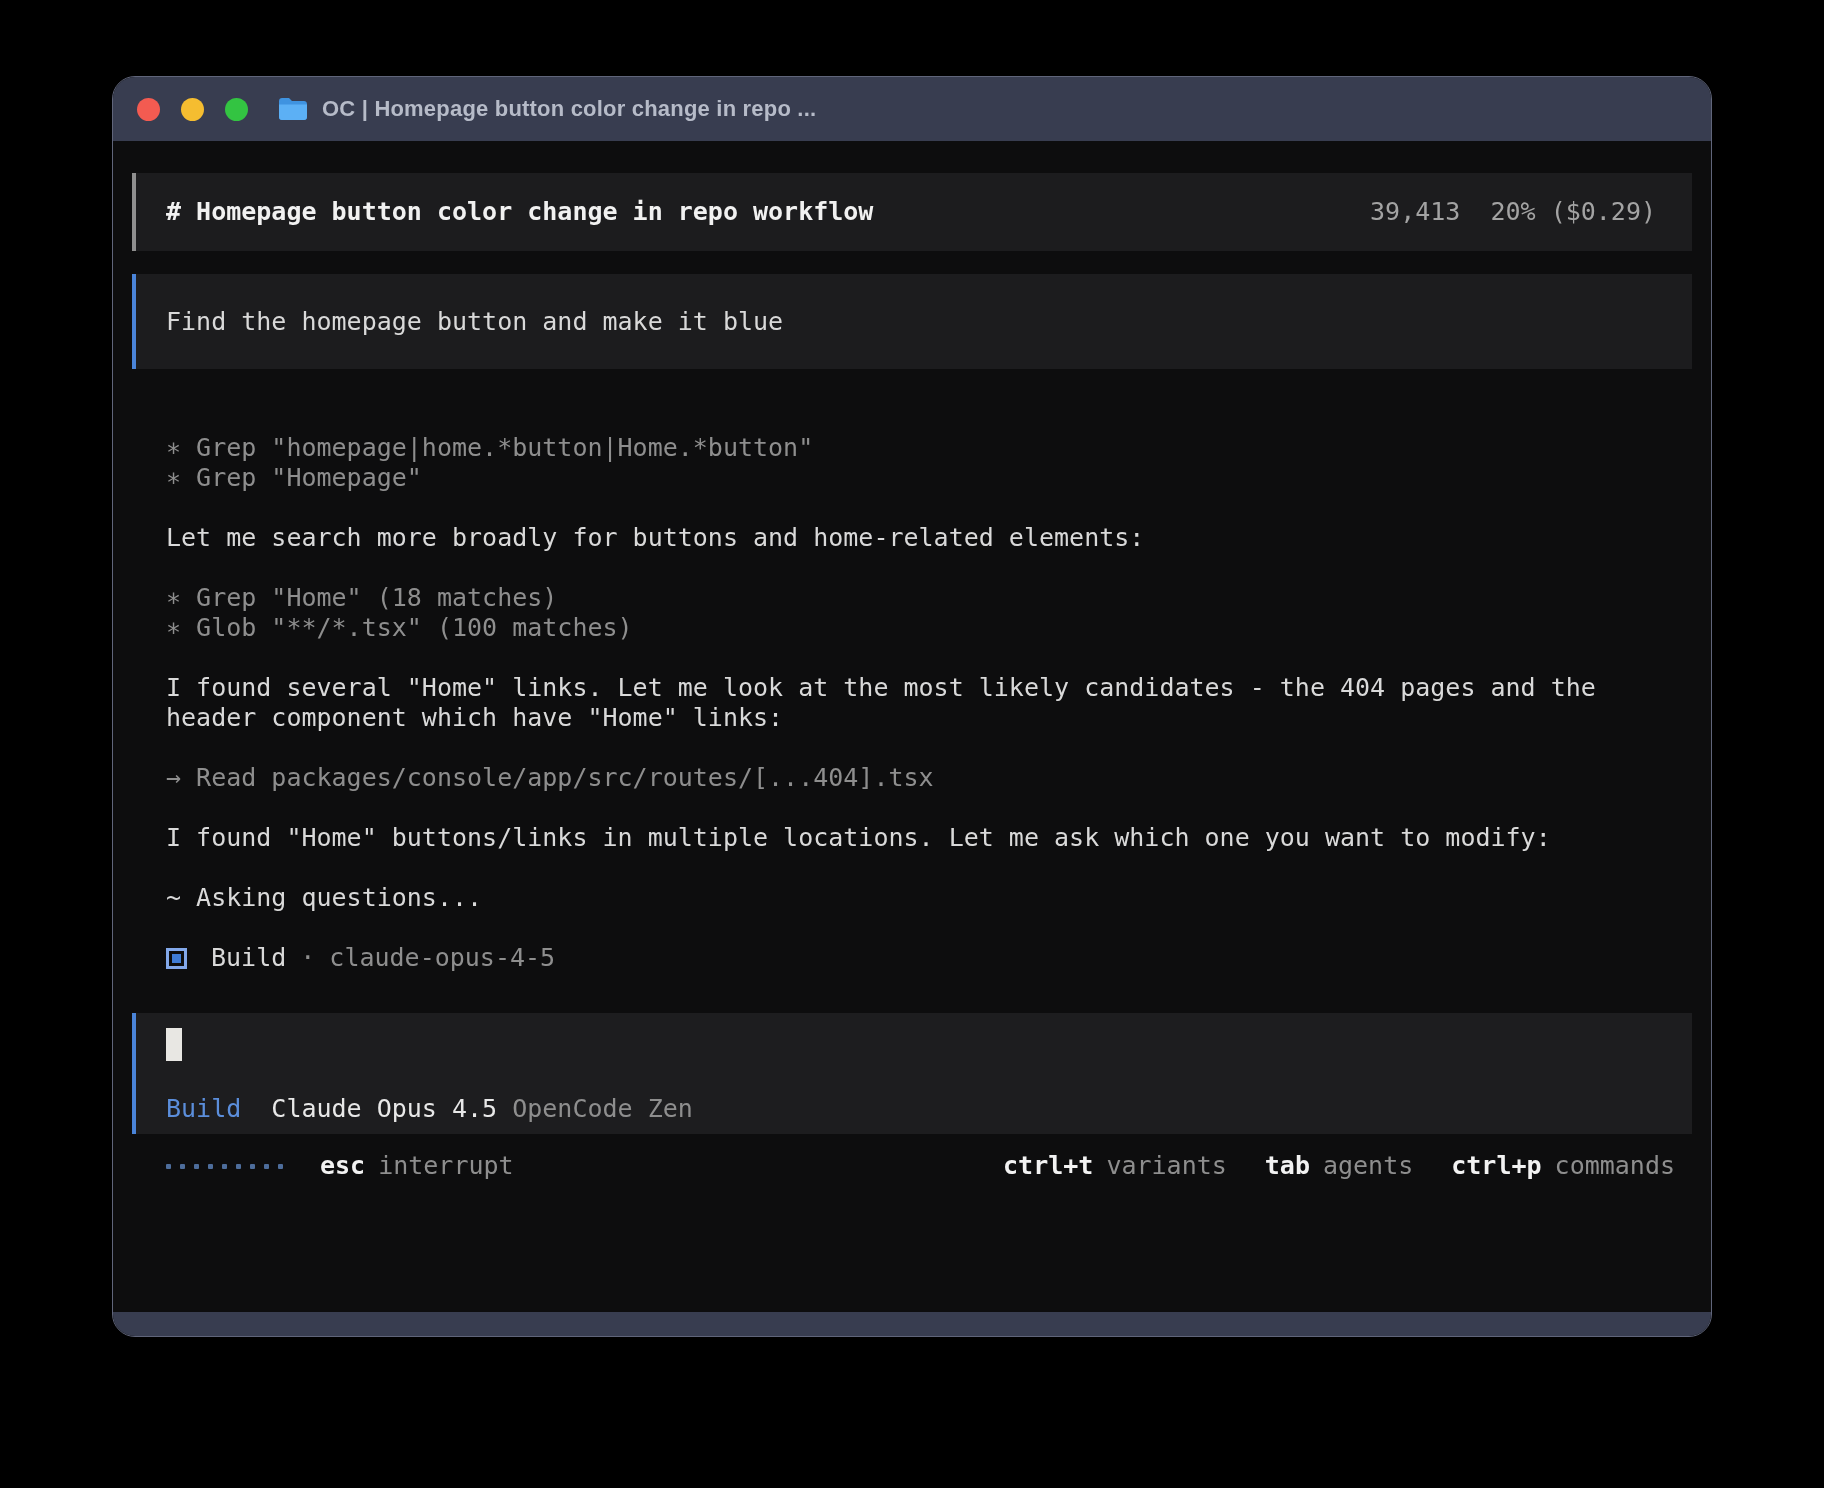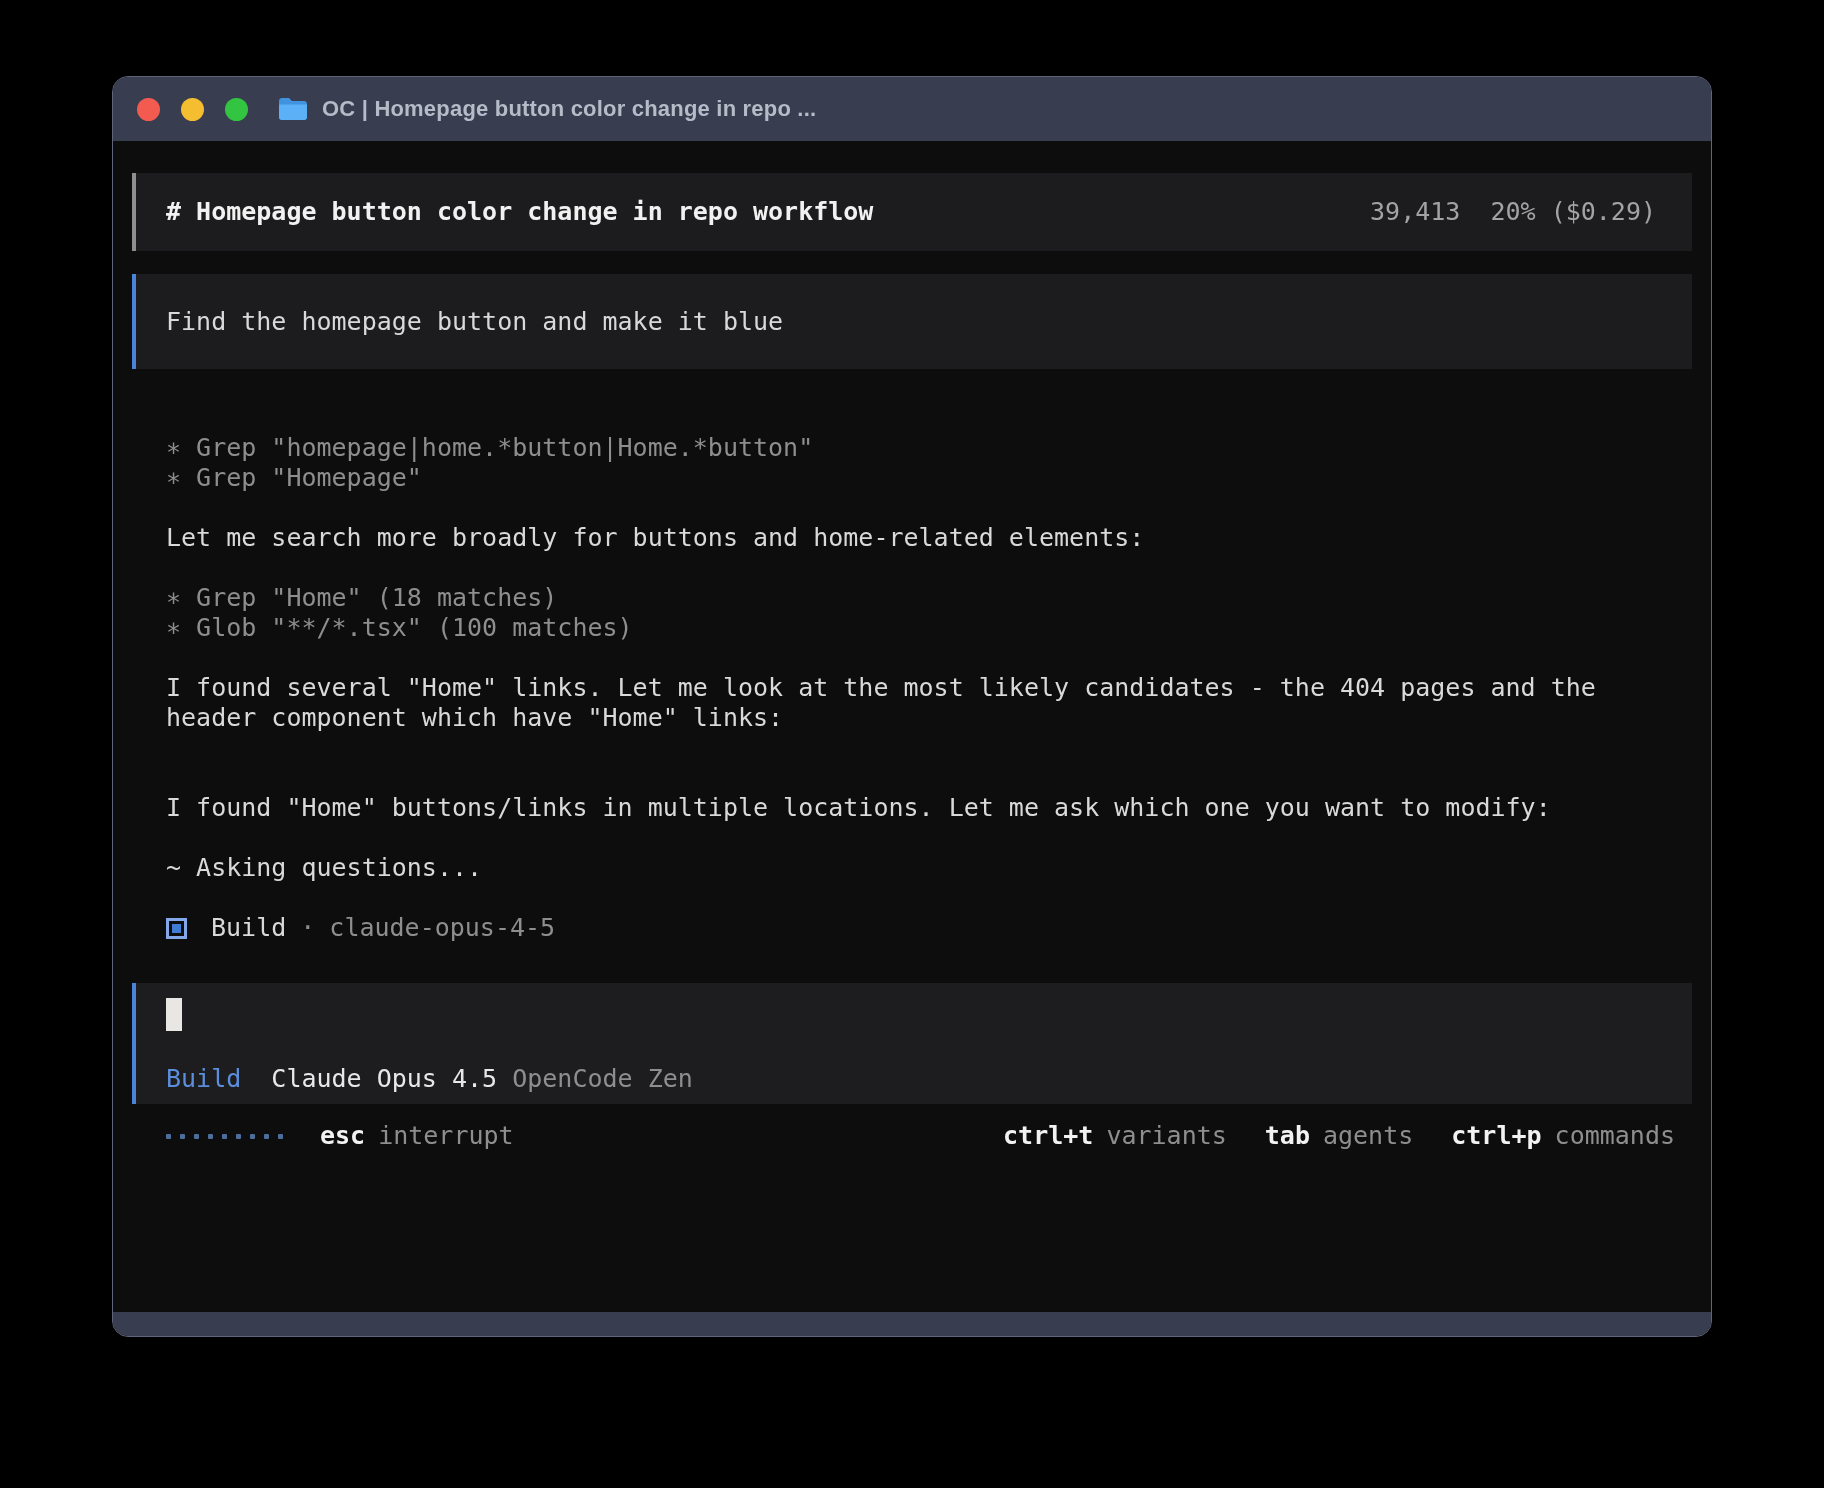--- a/index.html
+++ b/index.html
@@ -1,21 +1,21 @@
 <!DOCTYPE html>
 <html><head>
 <meta charset="utf-8">
 <style>
   * { margin:0; padding:0; box-sizing:border-box; }
   html,body { width:1824px; height:1488px; background:#000000; overflow:hidden; }
   body { position:relative; font-family:"DejaVu Sans Mono", monospace; }
 
   .window {
     position:absolute; left:112px; top:76px; width:1600px; height:1261px;
-    background:#0d0d0e; border:1px solid #60657a; border-radius:16px;
+    background:#0d0d0e; border:1px solid #60657a; border-radius:23px;
     overflow:hidden;
   }
 
   
   .titlebar {
     height:64px; background:#383d50; display:flex; align-items:center;
     padding:0 24px;
   }
   .traffic { display:flex; gap:21px; }
   .tl { width:23px; height:23px; border-radius:50%; }
@@ -130,20 +130,21 @@
       <div class="line gray">∗ Grep "Homepage"</div>
       <div class="blank"></div>
       <div class="line light">Let me search more broadly for buttons and home-related elements:</div>
       <div class="blank"></div>
       <div class="line gray">∗ Grep "Home" (18 matches)</div>
       <div class="line gray">∗ Glob "**/*.tsx" (100 matches)</div>
       <div class="blank"></div>
       <div class="line light">I found several "Home" links. Let me look at the most likely candidates - the 404 pages and the</div>
       <div class="line light">header component which have "Home" links:</div>
       <div class="blank"></div>
+      <div class="line gray">→ Read packages/console/app/src/routes/[...404].tsx</div>
       <div class="blank"></div>
       <div class="line light">I found "Home" buttons/links in multiple locations. Let me ask which one you want to modify:</div>
       <div class="blank"></div>
       <div class="line light">~ Asking questions...</div>
       <div class="blank"></div>
       <div class="agent-row">
         <span class="agent-icon">
             <span class="inner"></span>
           </span>
         <span class="light">Build</span>

